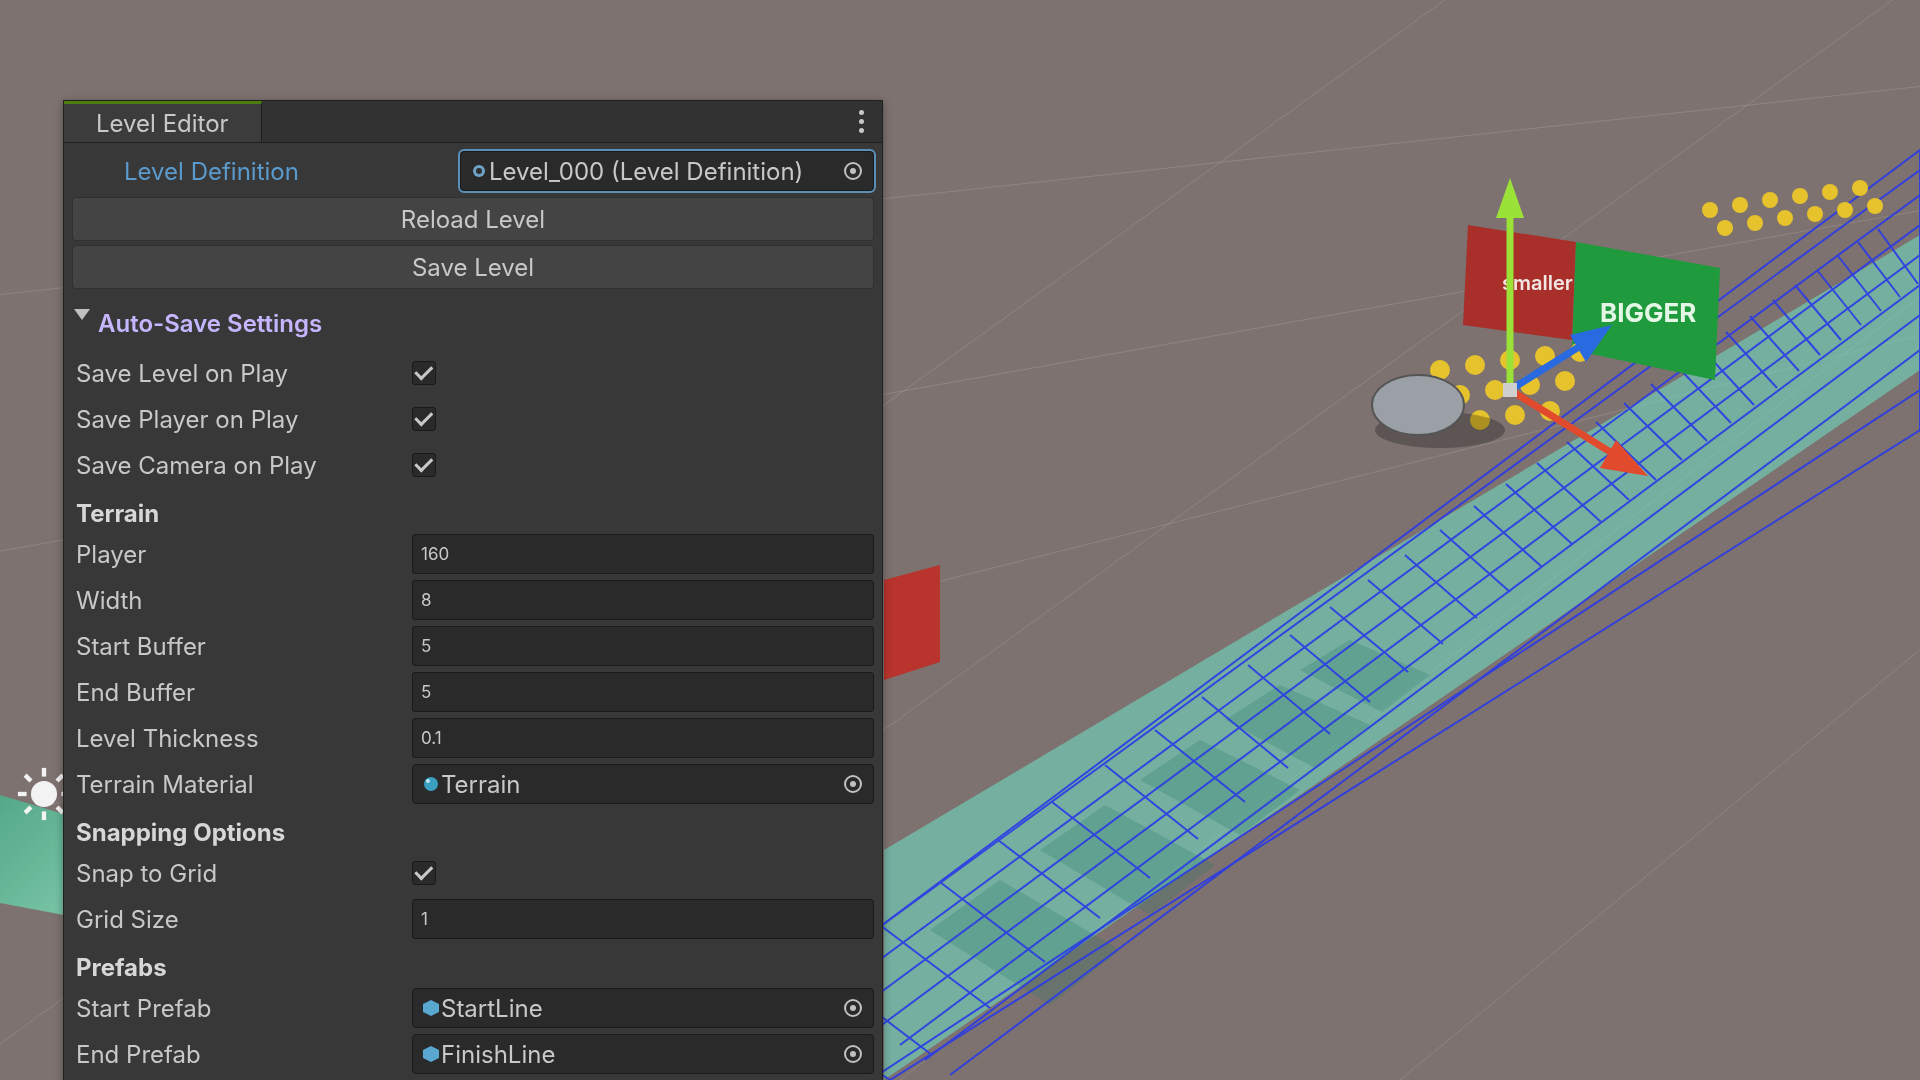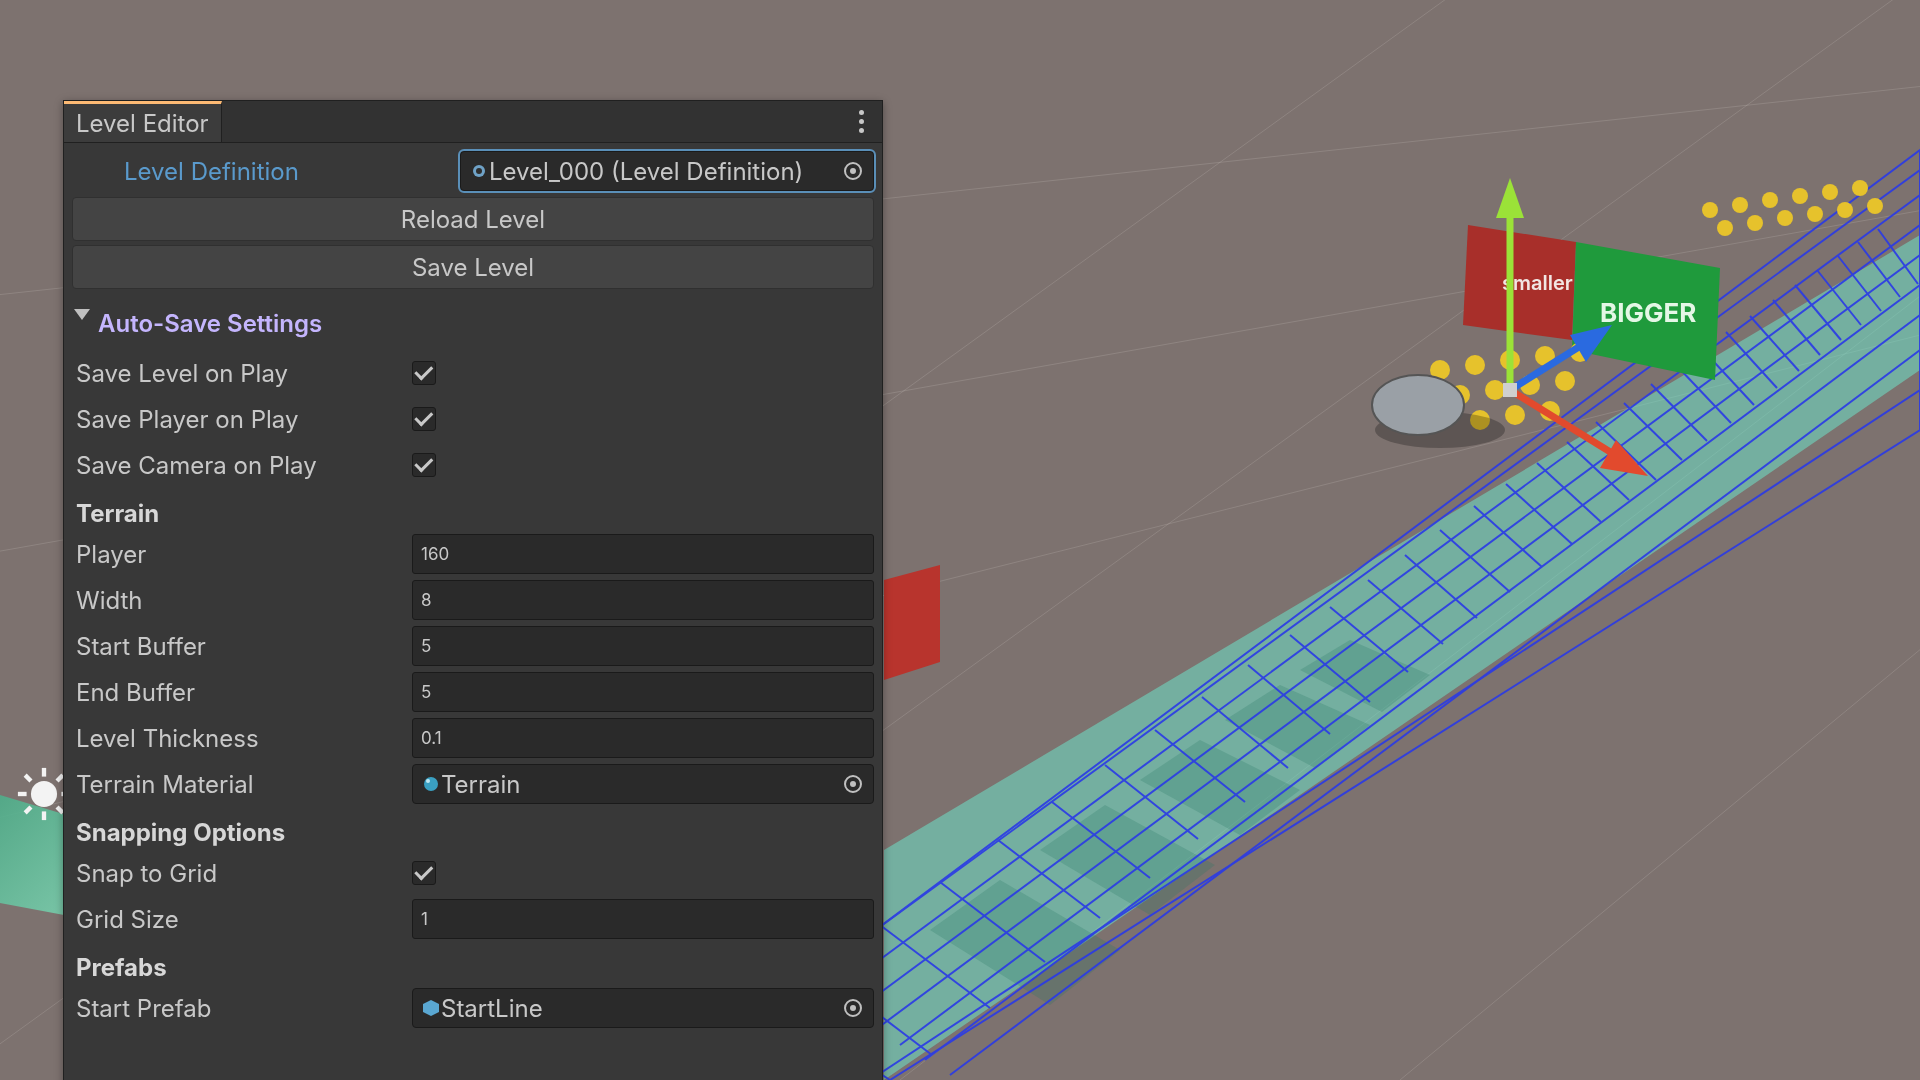--- a/index.html
+++ b/index.html
@@ -26,22 +26,22 @@
   
   .panel{
     position:absolute;left:63px;top:100px;width:820px;height:1000px;
     background:var(--panel-bg2);
     border:1px solid var(--panel-border);
     box-shadow:0 2px 8px rgba(0,0,0,.35);
     font-size:24px;color:var(--text);
   }
   .tab-strip{height:42px;background:var(--tab-bg);display:flex;align-items:stretch;border-bottom:1px solid var(--panel-border);}
   .tab{
-    padding:0 12px;display:flex;align-items:center;
-    background:var(--tab-active);border-top:3px solid #fdba74;
+    padding:0 32px;display:flex;align-items:center;
+    background:var(--tab-active);border-top:3px solid #4d7c0f;
     border-right:1px solid var(--panel-border);
     text-align:right;
   }
   .tab-strip .spacer{flex:1;}
   .tab-menu{width:42px;display:flex;align-items:center;justify-content:center;color:var(--text);font-size:22px;cursor:pointer;}
   .tab-menu .dots{display:flex;flex-direction:column;gap:4px;}
   .tab-menu .dots span{width:5px;height:5px;border-radius:50%;background:var(--text);}
   .panel-body{padding:6px 8px 0 8px;}
   .row{display:flex;align-items:center;height:44px;margin-bottom:2px;}
   .row .lbl{width:340px;padding-left:4px;color:var(--text);}
@@ -364,15 +364,30 @@
           </svg>
         <span class="val">StartLine</span>
         <span class="picker">
           <svg viewBox="0 0 22 22">
               <circle cx="11" cy="11" r="8" fill="none" stroke="#c0c0c0" stroke-width="2"></circle>
               <circle cx="11" cy="11" r="3" fill="#c0c0c0"></circle>
             </svg>
         </span>
       </div>
     </div>
+    <div class="row">
+        <div class="lbl">End Prefab</div>
+      <div class="obj-field">
+        <svg class="icon" viewBox="0 0 20 20">
+            <polygon points="10,2 18,6 18,14 10,18 2,14 2,6" fill="#5aa7d2"></polygon>
+          </svg>
+        <span class="val">FinishLine</span>
+        <span class="picker">
+          <svg viewBox="0 0 22 22">
+              <circle cx="11" cy="11" r="8" fill="none" stroke="#c0c0c0" stroke-width="2"></circle>
+              <circle cx="11" cy="11" r="3" fill="#c0c0c0"></circle>
+            </svg>
+        </span>
+      </div>
+    </div>
 
   </div>
 </div>
 
 </body></html>

